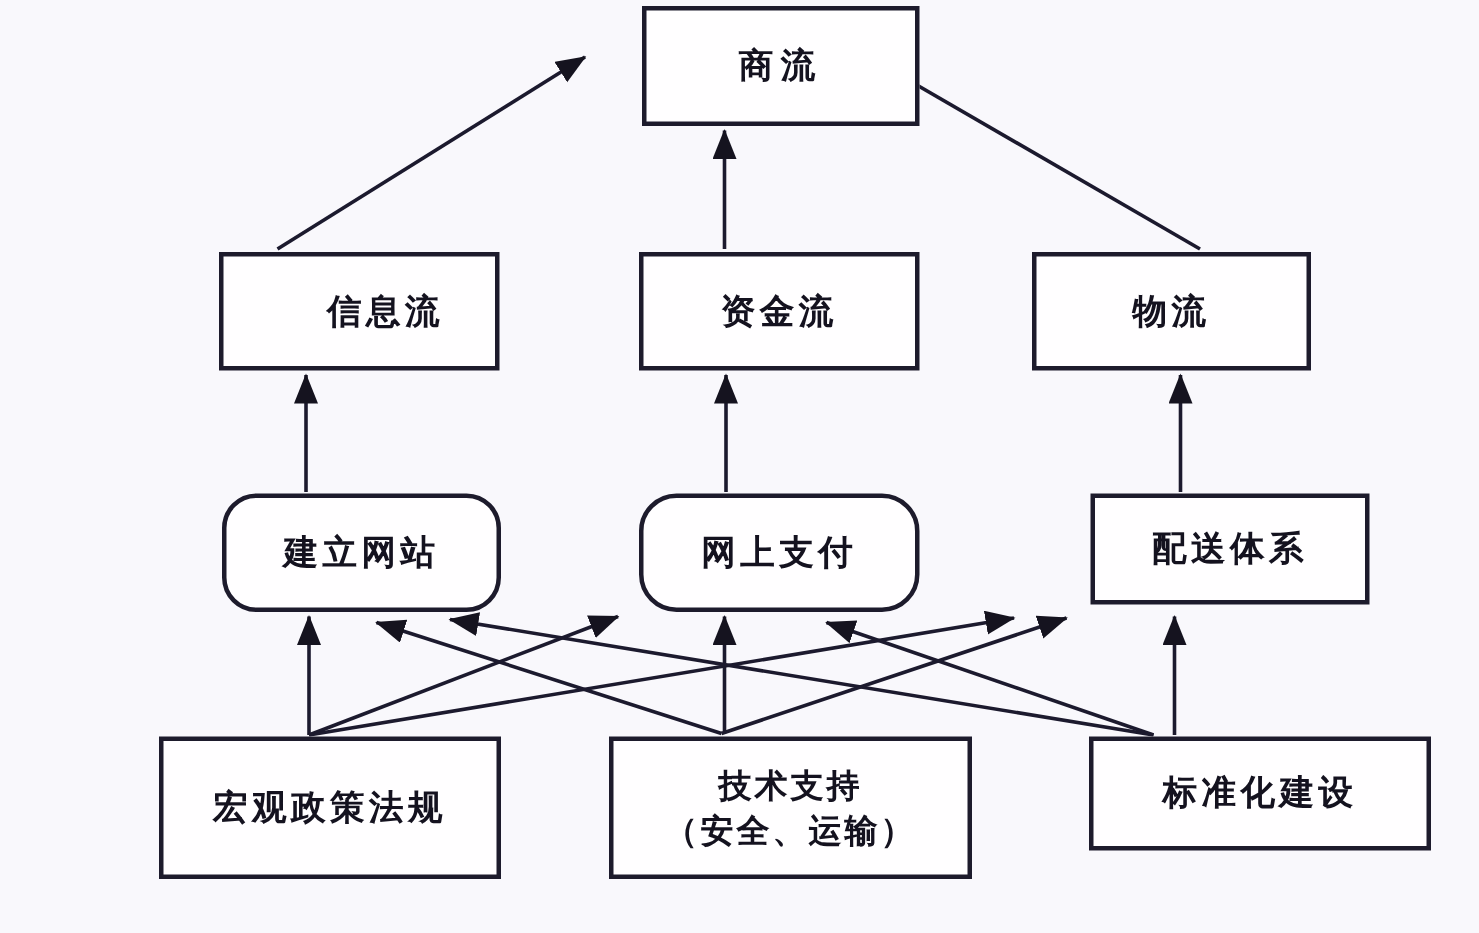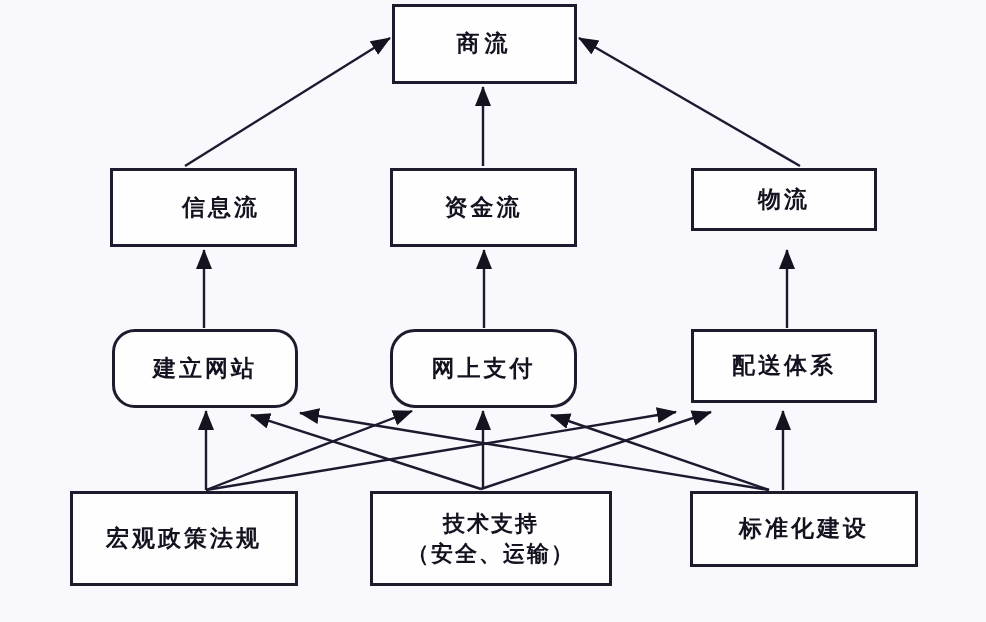--- a/index.html
+++ b/index.html
@@ -31,20 +31,21 @@
     display: flex;
     align-items: center;
     justify-content: center;
     text-align: center;
     font-weight: bold;
     font-size: 23px;
     letter-spacing: 3px;
     color: #14121f;
     white-space: pre-line;
     line-height: 1.35;
+    margin-left: 36px;
   }
   .node[data-node="jishu"] {
     font-size: 22px;
     letter-spacing: 2px;
   }
   .node[data-node="shangliu"] {
     letter-spacing: 5px;
   }
 </style>
 </head>
@@ -77,21 +78,21 @@
 
   <div class="node" data-node="shangliu" style="left: 392px; top: 4px; width: 185px; height: 80px;">
     <span>商流</span>
   </div>
   <div class="node" data-node="xinxiliu" style="left: 110px; top: 168px; width: 187px; height: 79px; padding-left: 35px;">
     <span>信息流</span>
   </div>
   <div class="node" data-node="zijinliu" style="left: 390px; top: 168px; width: 187px; height: 79px;">
     <span>资金流</span>
   </div>
-  <div class="node" data-node="wuliu" style="left: 691px; top: 168px; width: 186px; height: 63px;">
+  <div class="node" data-node="wuliu" style="left: 652px; top: 168px; width: 186px; height: 79px;">
     <span>物流</span>
   </div>
   <div class="node" data-node="jianliwangzhan" style="left: 112px; top: 329px; width: 186px; height: 79px; border-radius: 23px;">
     <span>建立网站</span>
   </div>
   <div class="node" data-node="wangshangzhifu" style="left: 390px; top: 329px; width: 187px; height: 79px; border-radius: 25px;">
     <span>网上支付</span>
   </div>
   <div class="node" data-node="peisongtixi" style="left: 691px; top: 329px; width: 186px; height: 74px;">
     <span>配送体系</span>

